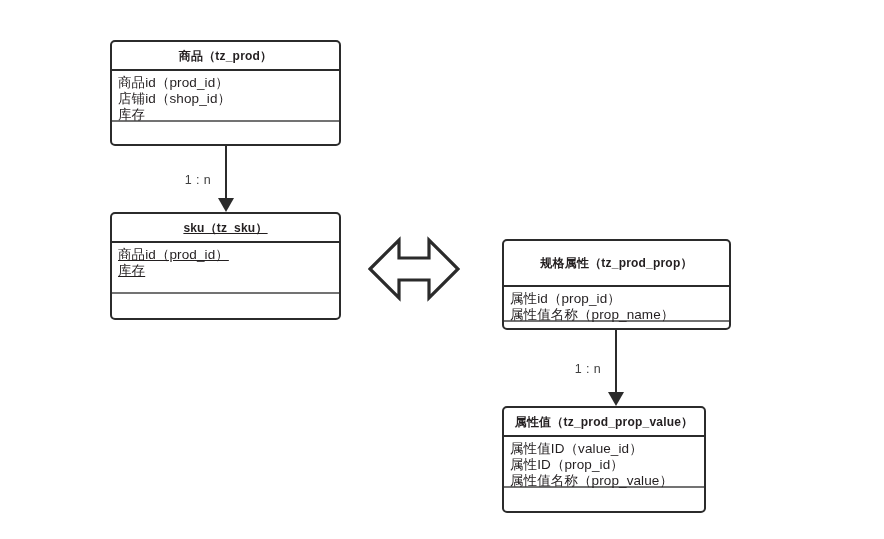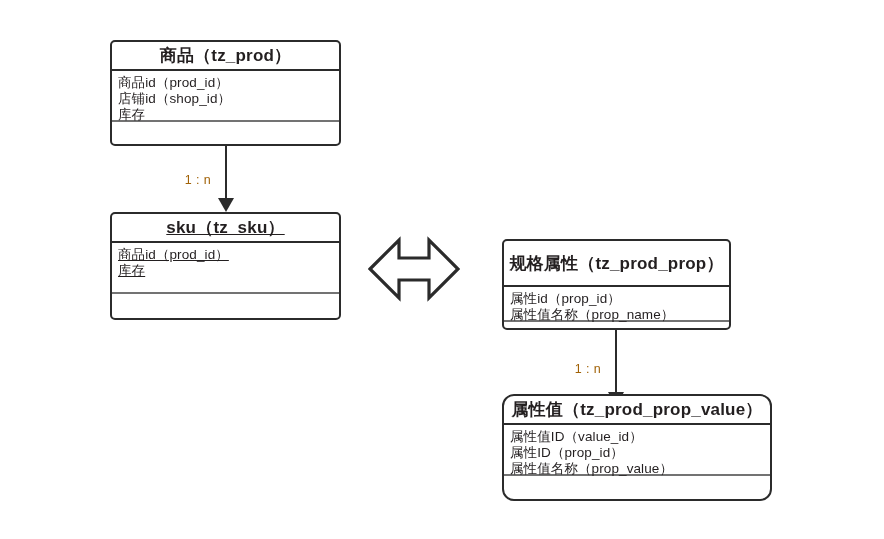--- a/index.html
+++ b/index.html
@@ -31,21 +31,21 @@
     border: 2px solid #2b2b2b;
     border-radius: 5px;
     display: flex;
     flex-direction: column;
     overflow: hidden;
   }
   .entity-header {
     box-sizing: border-box;
     text-align: center;
     font-weight: bold;
-    font-size: 17px;
+    font-size: 12px;
     line-height: 1;
     letter-spacing: 0.2px;
     display: flex;
     align-items: center;
     justify-content: center;
     border-bottom: 2px solid #2b2b2b;
     flex: 0 0 auto;
     padding: 0 6px;
     white-space: nowrap;
   }
@@ -84,21 +84,21 @@
     border-left: 8px solid transparent;
     border-right: 8px solid transparent;
     border-top: 14px solid #2b2b2b;
     left: -7px;
   }
   .conn-label {
     position: absolute;
     font-size: 12.5px;
     line-height: 14px;
     white-space: nowrap;
-    color: #a16207;
+    color: #404040;
     letter-spacing: 0.4px;
   }
 
   
   .bidir-arrow {
     position: absolute;
   }
 </style>
 </head>
 <body>
@@ -144,21 +144,21 @@
     </div>
     <div class="entity-footer"></div>
   </div>
 
   <div class="connector" style="left:615px; top:330px; width:2px; height:76px;">
     <div class="conn-line" style="height:62px;"></div>
     <div class="conn-arrow" style="top:62px;"></div>
   </div>
   <div class="conn-label" style="left:601px; top:362px; transform:translateX(-100%);">1 : n</div>
 
-  <div class="entity" style="left:502px; top:394px; width:270px; height:107px;border-radius:12px;">
+  <div class="entity" style="left:502px; top:406px; width:204px; height:107px;">
     <div class="entity-header" style="height:29px;">属性值（tz_prod_prop_value）</div>
     <div class="entity-fields" style="height:51px;">
       <div class="field-row">属性值ID（value_id）</div>
       <div class="field-row">属性ID（prop_id）</div>
       <div class="field-row">属性值名称（prop_value）</div>
     </div>
     <div class="entity-footer"></div>
   </div>
 
 </div>

